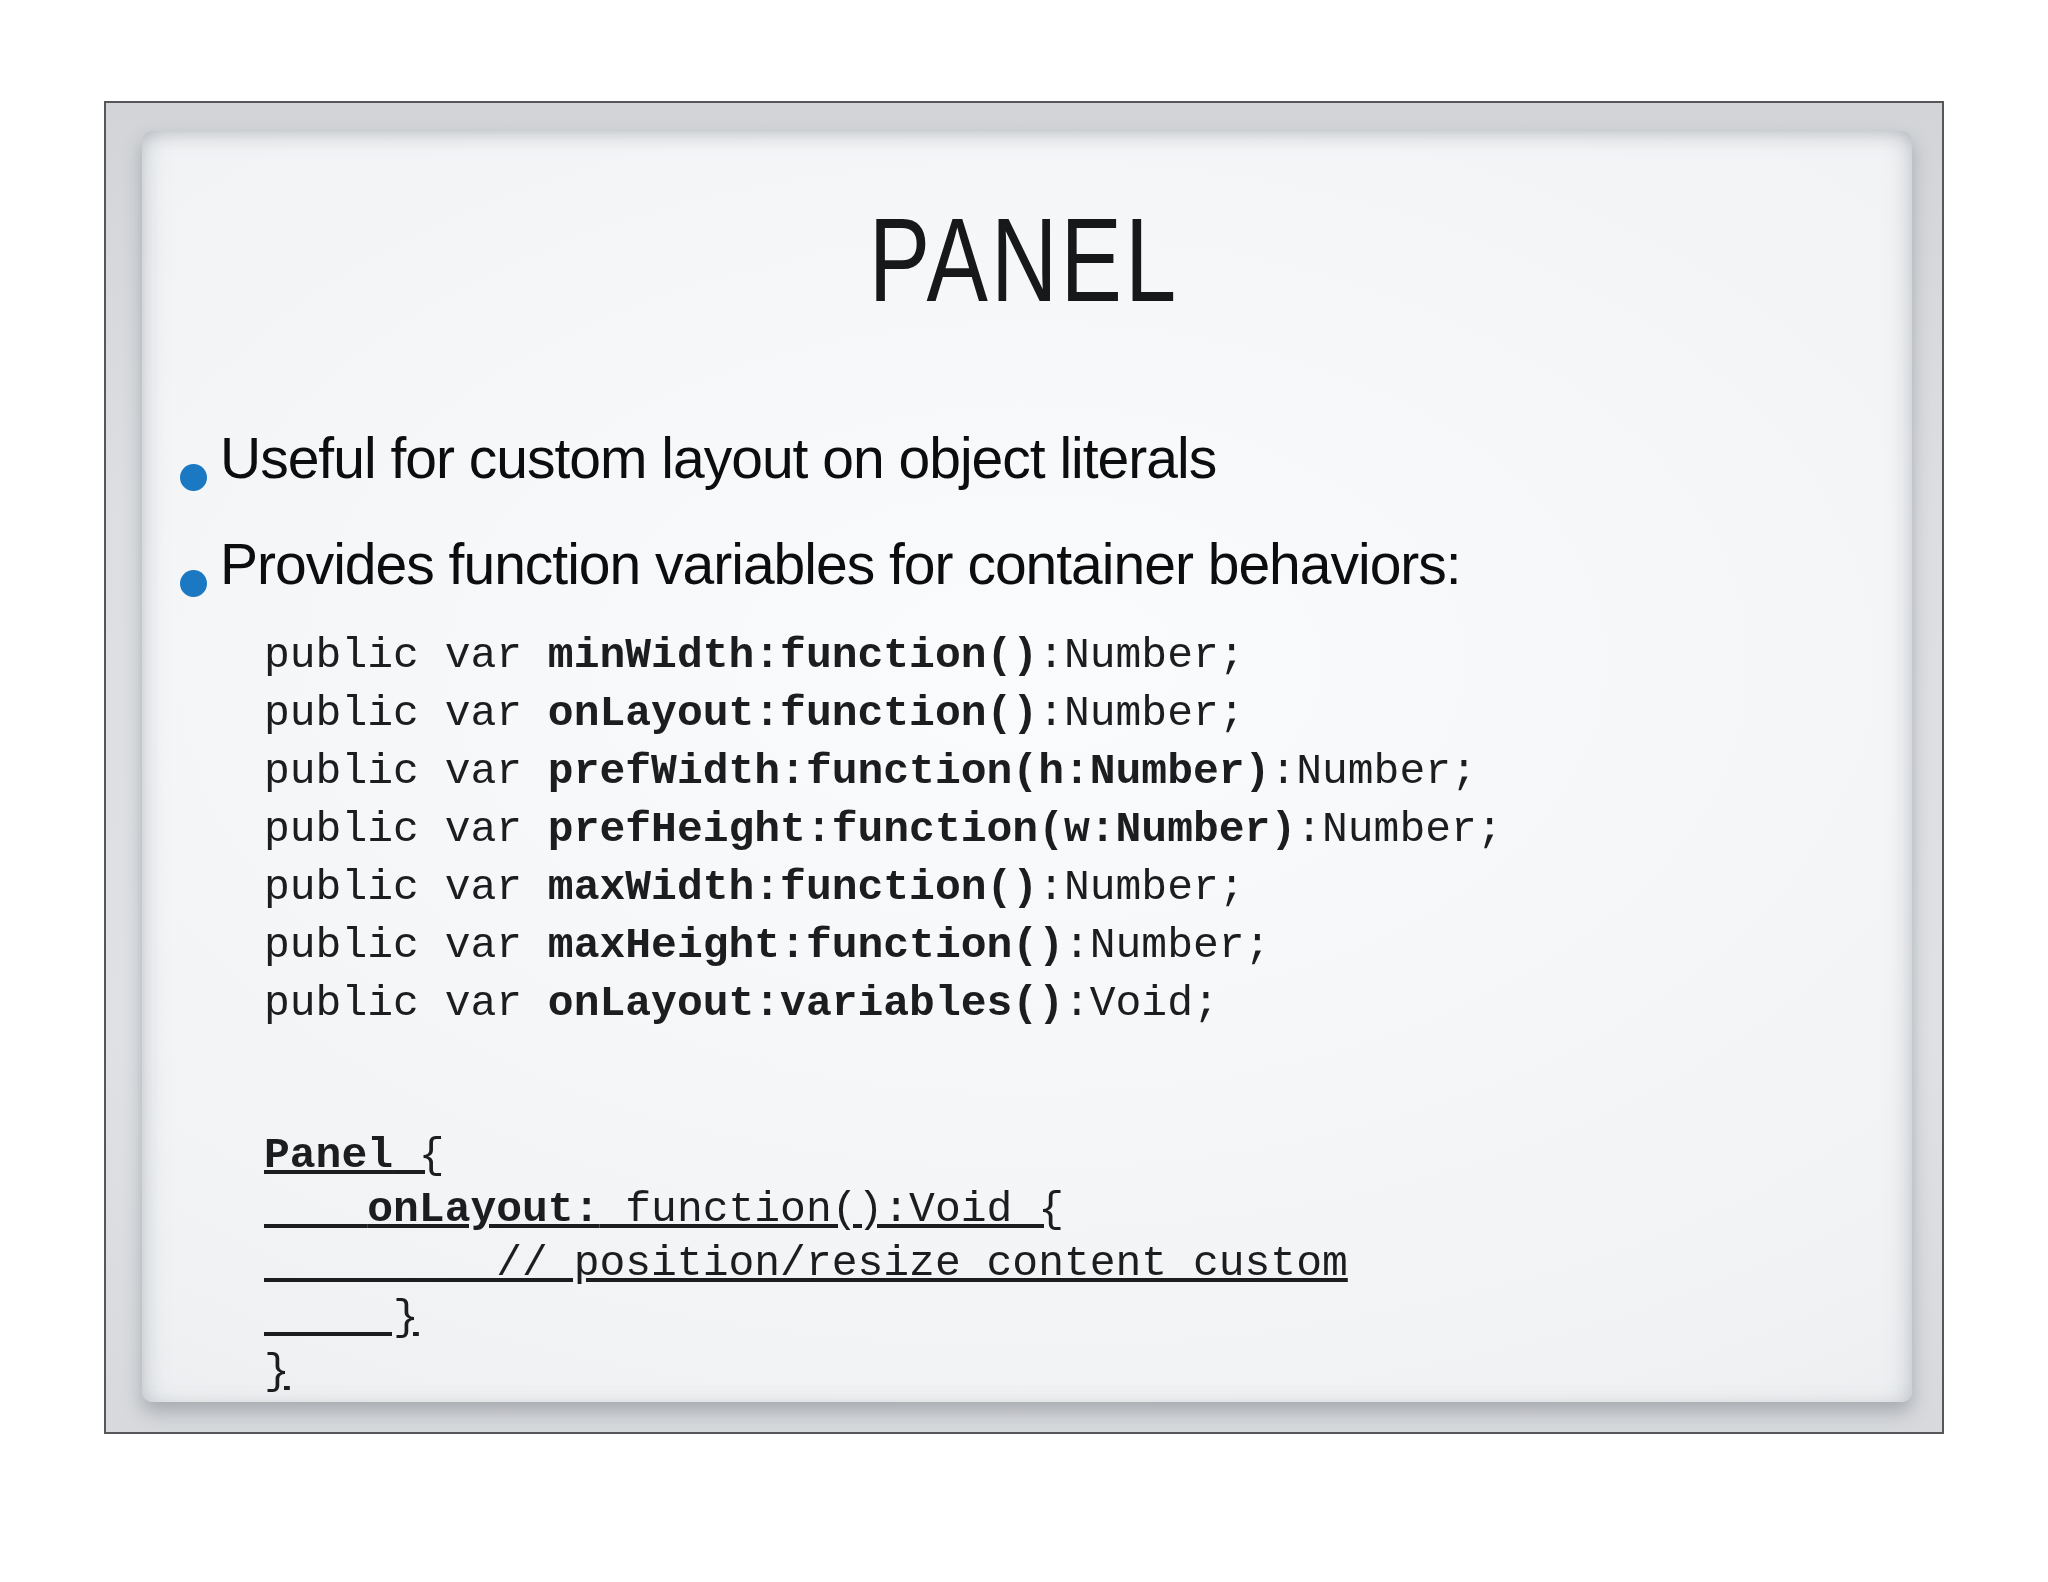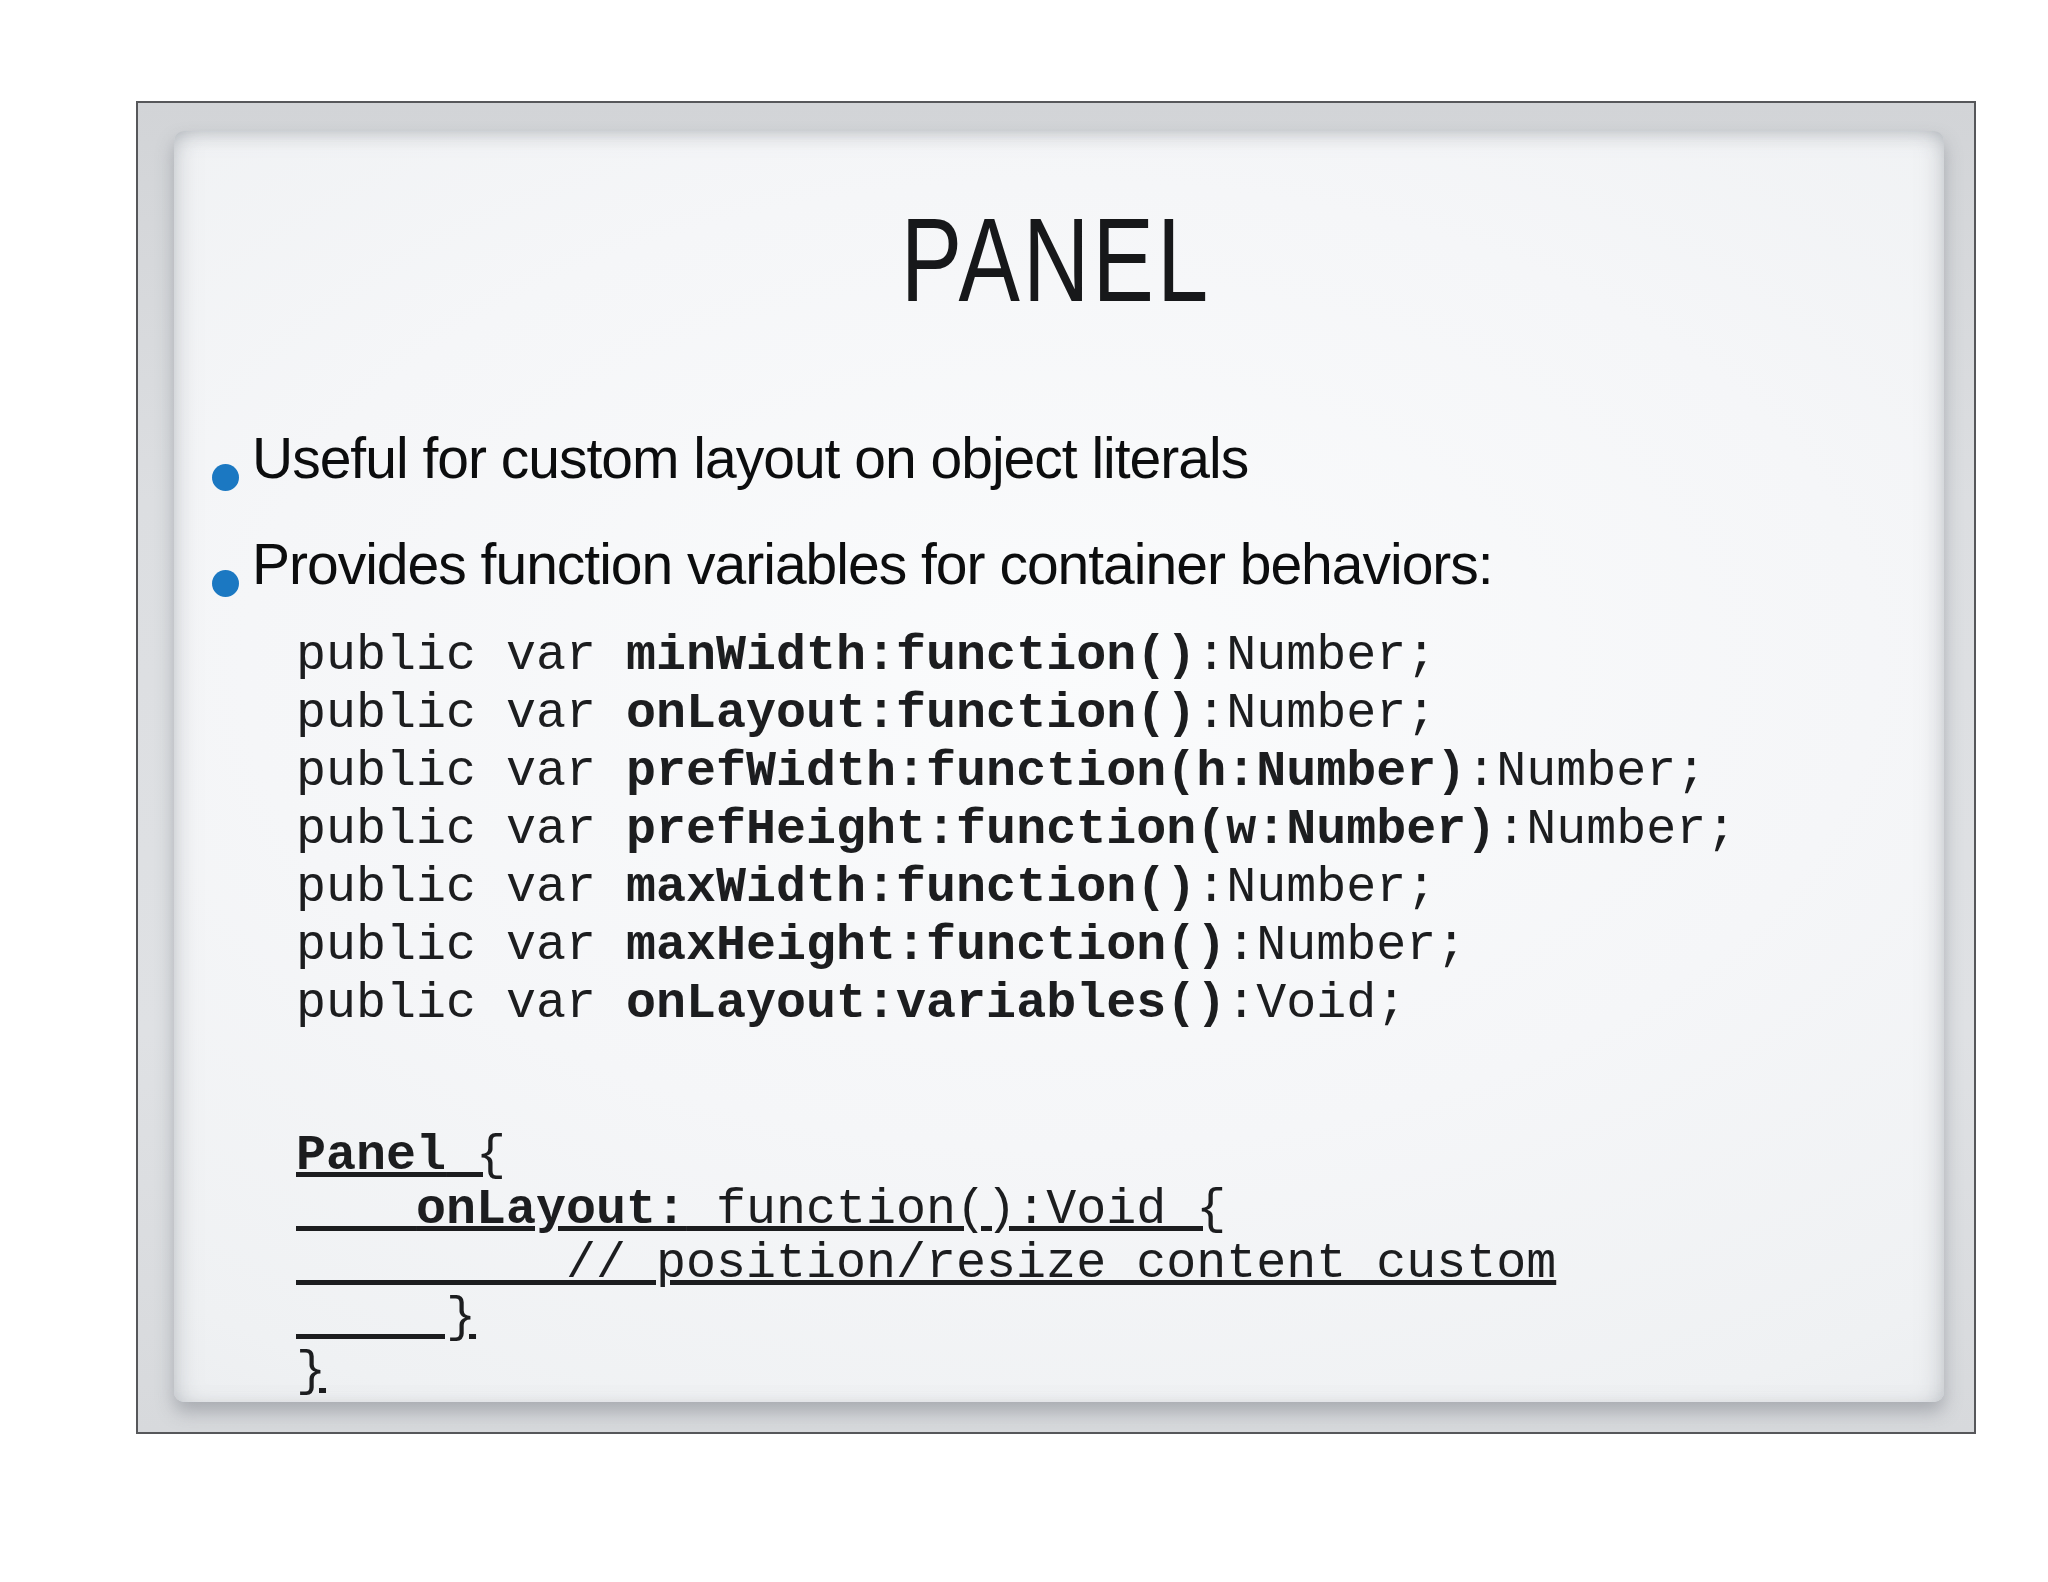--- a/index.html
+++ b/index.html
@@ -21,21 +21,20 @@
   .slide-frame {
     position: absolute;
     left: 104px;
     top: 101px;
     width: 1840px;
     height: 1333px;
     box-sizing: border-box;
     border: 2px solid #56575a;
     background: linear-gradient(180deg, #d2d4d7 0%, #dcdee1 30%, #dfe1e4 70%, #d7d9dc 100%);
     overflow: hidden;
-    margin-left: 32px;
   }
   
   .paper {
     position: absolute;
     left: 36px;
     top: 28px;
     right: 30px;
     bottom: 30px;
     background: radial-gradient(ellipse 115% 95% at 50% 42%,
                 #fafbfc 0%, #f5f6f8 40%, #eff1f3 68%, #e7e9ec 88%, #dfe2e5 100%);
@@ -87,21 +86,21 @@
     font-size: 57px;
     line-height: 66px;
     letter-spacing: -1px;
     color: #0c0d0e;
     white-space: nowrap;
   }
   .code-block {
     position: absolute;
     left: 158px;
     font-family: "Liberation Mono", monospace;
-    font-size: 50px;
+    font-size: 43px;
     color: #1c1d1f;
   }
   .code-block.block1 { top: 524px;  line-height: 58px; }
   .code-block.block2 { top: 1026px; line-height: 54px; }
   .code-line { white-space: pre; }
   .code-line .bold { font-weight: bold; }
 </style>
 </head>
 <body>
 

